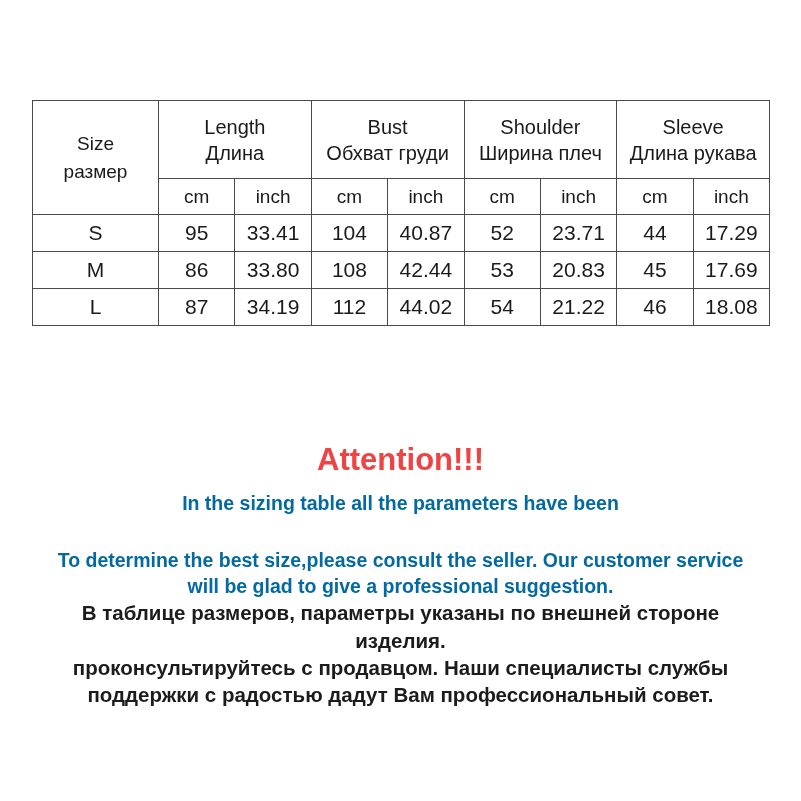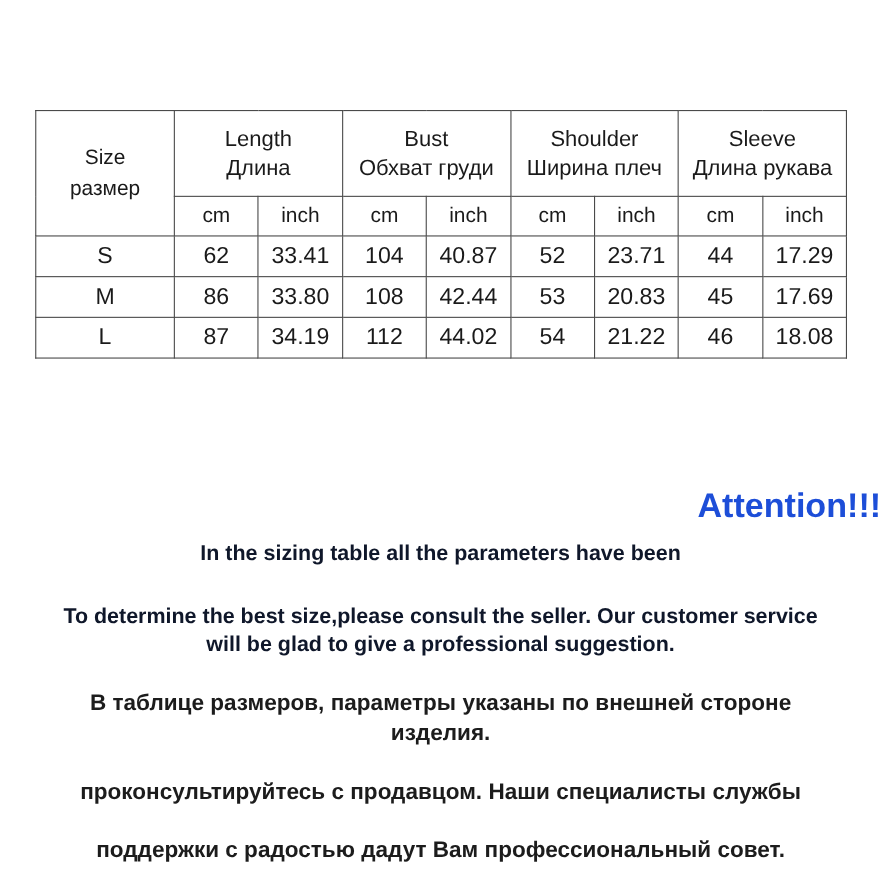--- a/index.html
+++ b/index.html
@@ -74,30 +74,29 @@
   #attention-block {
     position: absolute;
     left: 0;
     top: 444px;
     width: 801px;
     text-align: center;
   }
   #attention-title {
     font-size: 31px;
     font-weight: 700;
-    color: #1d4ed8;
+    color: #ef4444;
     letter-spacing: 0px;
     line-height: 1.0;
     margin: 0 0 16px 0;
-    text-align: right;
   }
   .en-para {
     font-size: 19.5px;
     font-weight: 700;
-    color: #0f172a;
+    color: #0369a1;
     line-height: 1.30;
     margin: 0;
     padding: 0 40px;
   }
   .en-para .ln { display: block; }
   #en-para-2 { margin-top: 32px; }
 
   #vnimanie-title {
     font-size: 25px;
     font-weight: 700;
@@ -107,21 +106,21 @@
     margin: 36px 0 19px 0;
   }
   #ru-para {
     font-size: 20.5px;
     font-weight: 700;
     color: #1c1c1c;
     line-height: 1.34;
     margin: 0;
     padding: 0 38px;
   }
-  #ru-para .ln { display: block; margin-top: 26px; }
+  #ru-para .ln { display: block; }
 </style>
 </head>
 <body>
 
 <div id="size-table-wrap">
   <table class="size-table">
     <thead>
       <tr>
         <th class="sizehead col-size" rowspan="2">
           <span class="en">Size</span>
@@ -151,21 +150,21 @@
         <th class="unit col-in-wide">inch</th>
         <th class="unit col-num">cm</th>
         <th class="unit col-in-wide">inch</th>
         <th class="unit col-num">cm</th>
         <th class="unit col-in">inch</th>
       </tr>
     </thead>
     <tbody>
       <tr>
         <td class="cell sizename">S</td>
-        <td class="cell">62</td>
+        <td class="cell">95</td>
         <td class="cell">33.41</td>
         <td class="cell">104</td>
         <td class="cell">40.87</td>
         <td class="cell">52</td>
         <td class="cell">23.71</td>
         <td class="cell">44</td>
         <td class="cell">17.29</td>
       </tr>
       <tr>
         <td class="cell sizename">M</td>

